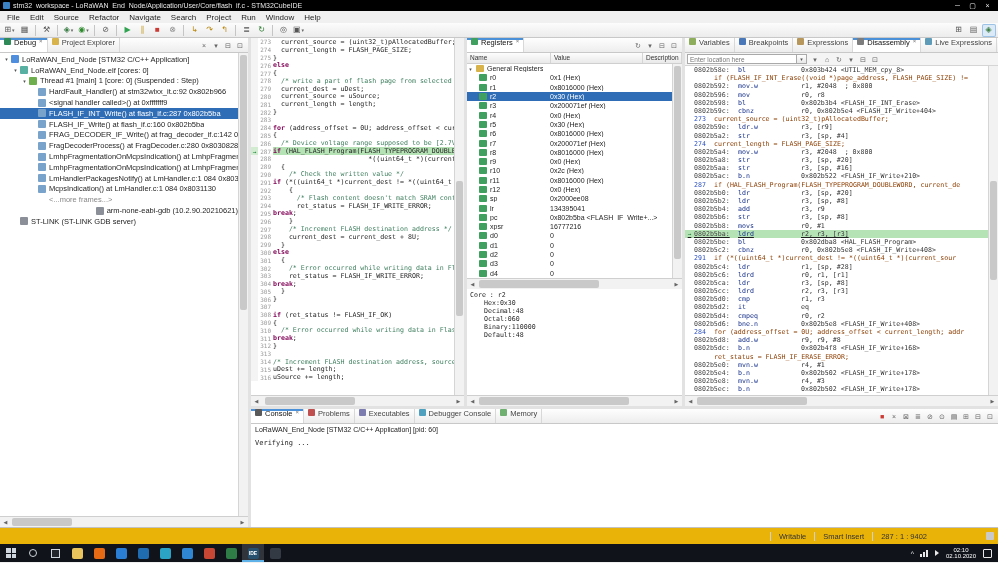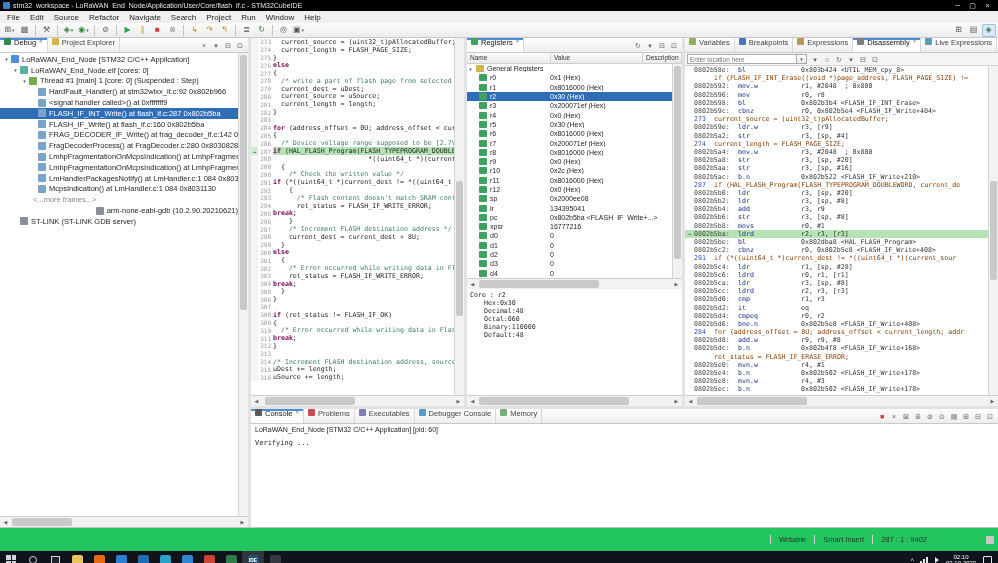--- a/index.html
+++ b/index.html
@@ -104,37 +104,37 @@
 .dline.ind{padding-left:14px;}
 
 
 .disasm{flex:1;background:#fff;display:flex;flex-direction:column;min-width:0;}
 .locbar{height:13px;display:flex;align-items:center;background:#f4f4f4;border-bottom:1px solid #d5d5d5;padding:0 2px;flex:none;}
 .locinput{width:110px;height:10px;border:1px solid #a9a9a9;background:#fff;font-size:6.5px;font-family:"Liberation Sans",sans-serif;color:#444;padding:0 2px;}
 .locdd{width:10px;height:10px;border:1px solid #a9a9a9;border-left:none;background:linear-gradient(#fefefe,#e8e8e8);font-size:5px;display:flex;align-items:center;justify-content:center;color:#555;}
 #loc-icons{display:flex;margin-left:2px;}
 .disasm-wrap{flex:1;display:flex;overflow:hidden;}
 #disasm-body{flex:1;overflow:hidden;font-family:"DejaVu Sans Mono",monospace;font-size:6.6px;}
-.arow{height:8.2px;display:flex;align-items:center;white-space:pre;overflow:hidden;}
-.arow.cur{background:#b6e3b6;}
+.arow{height:8.2px;display:flex;white-space:pre;overflow:hidden;}
+.arow.cur{background:#b6e3b6;text-decoration:underline;}
 .agut{width:9px;flex:none;font-size:6px;color:#1a7f37;text-align:center;}
 .aaddr{width:44px;flex:none;color:#444;}
 .amn{width:32px;flex:none;color:#16308a;}
 .aops{color:#333;overflow:hidden;margin-left:31px;}
 .sln{width:20px;flex:none;color:#2b4fc2;}
 .stx{color:#8b3d00;overflow:hidden;}
 
 
 .console{flex:1;background:#fff;border-top:3px solid #e2e2e2;display:flex;flex-direction:column;min-height:0;}
 .console-title{font-size:7px;padding:2px 4px;color:#222;flex:none;}
 .console-body{flex:1;font-family:"DejaVu Sans Mono",monospace;font-size:7px;padding:2px 4px;overflow:hidden;}
 .cline{height:13px;line-height:13px;white-space:pre;}
 
 
-.statusbar{height:24px;background:#22c55e;border-top:1px solid #c2c2c2;display:flex;align-items:center;font-size:7.5px;color:#333;flex:none;}
+.statusbar{height:17px;background:#eab308;border-top:1px solid #c2c2c2;display:flex;align-items:center;font-size:7.5px;color:#333;flex:none;}
 .sb-seg{padding:0 8px;border-left:1px solid #d0d0d0;white-space:nowrap;}
 .sb-first{margin-left:auto;}
 .sb-end{width:55px;flex:none;display:flex;justify-content:flex-end;padding-right:4px;margin-left:8px;}
 .sb-icon{width:8px;height:8px;background:#c9c9c9;border-radius:1px;}
 
 
 .taskbar{height:18px;background:#10131a;display:flex;align-items:center;color:#fff;flex:none;}
 #taskbar-apps{display:flex;height:100%;}
 .tapp{width:22px;height:100%;display:flex;align-items:center;justify-content:center;}
 .tapp.active{background:rgba(255,255,255,0.14);box-shadow:inset 0 -2px 0 #5fb2e8;}
@@ -348,21 +348,21 @@
             <div class="trow" style="padding-left: 30px;">
               <span class="texp"></span>
               <span class="nic ic-frame"></span>
               <span class="tlab">LmHandlerPackagesNotify() at LmHandler.c:1 084 0x8031130</span>
             </div>
             <div class="trow" style="padding-left: 30px;">
               <span class="texp"></span>
               <span class="nic ic-frame"></span>
               <span class="tlab">McpsIndication() at LmHandler.c:1 084 0x8031130</span>
             </div>
-            <div class="trow dim" style="padding-left: 14px;">
+            <div class="trow dim" style="padding-left: 30px;">
               <span class="texp"></span>
               <span class="nic ic-more"></span>
               <span class="tlab">&lt;...more frames...&gt;</span>
             </div>
             <div class="trow" style="padding-left: 12px; justify-content: flex-end;">
               <span class="texp"></span>
               <span class="nic ic-gdb"></span>
               <span class="tlab">arm-none-eabi-gdb (10.2.90.20210621)</span>
             </div>
             <div class="trow" style="padding-left: 12px;">

